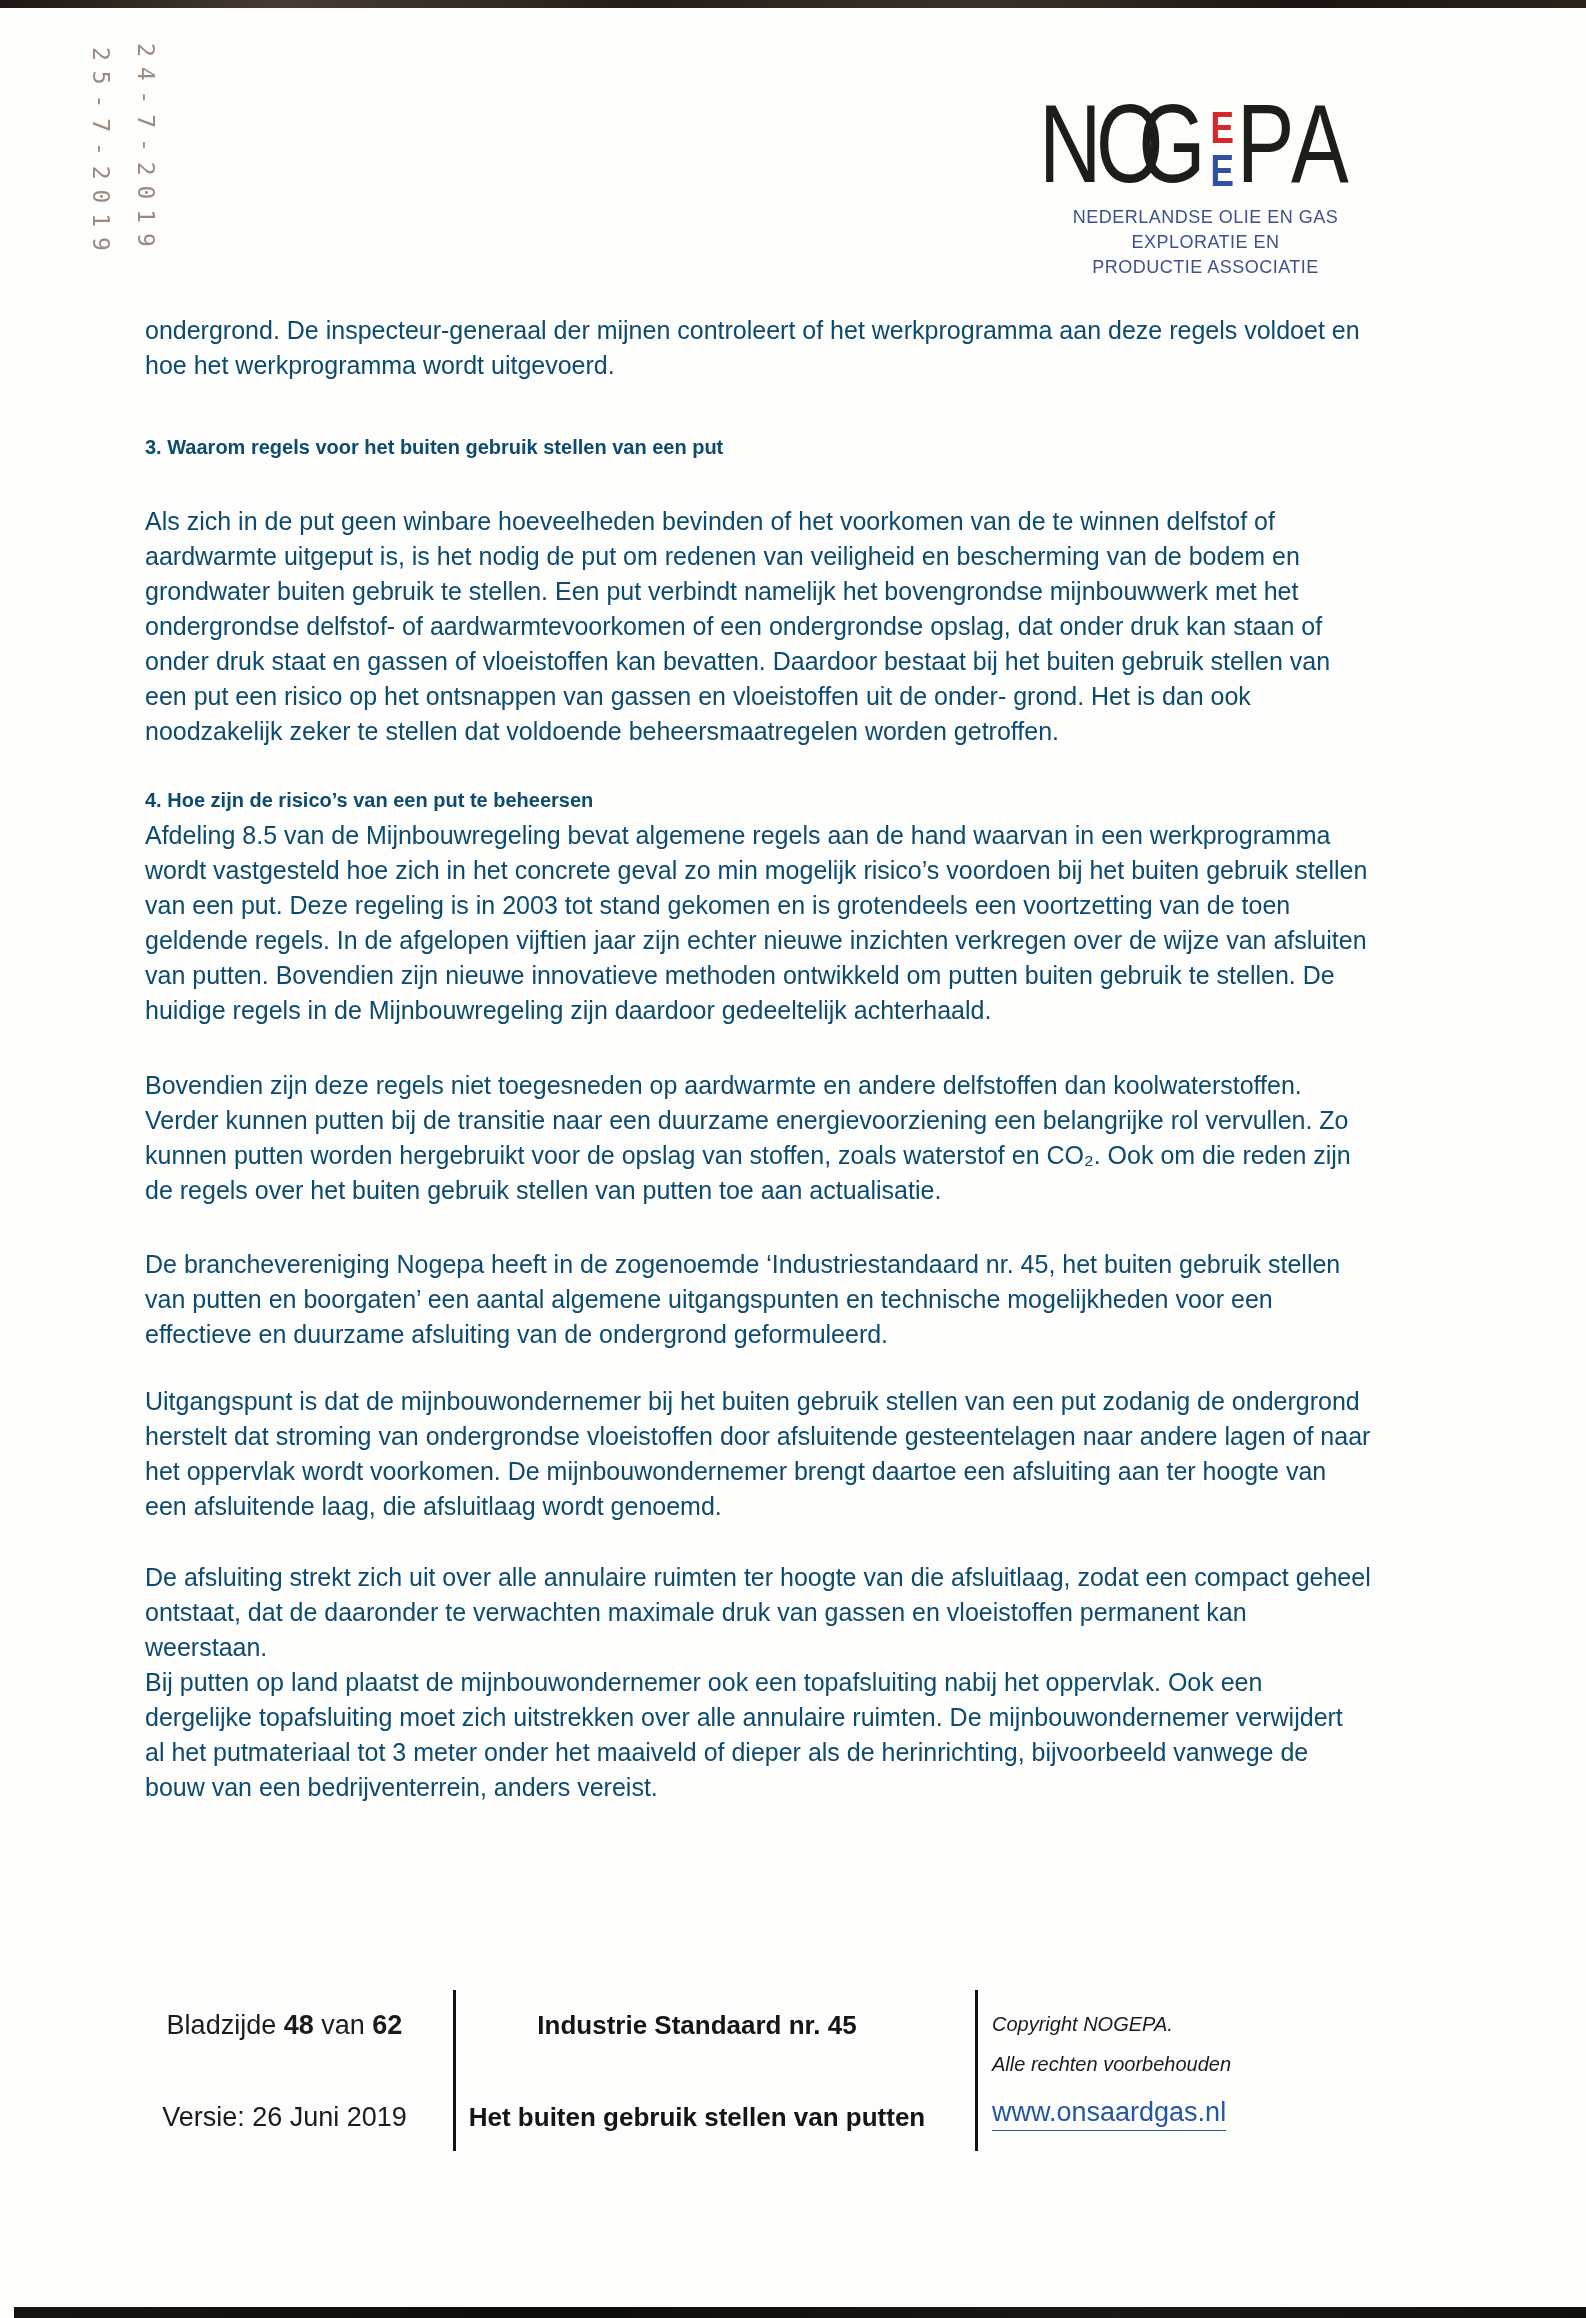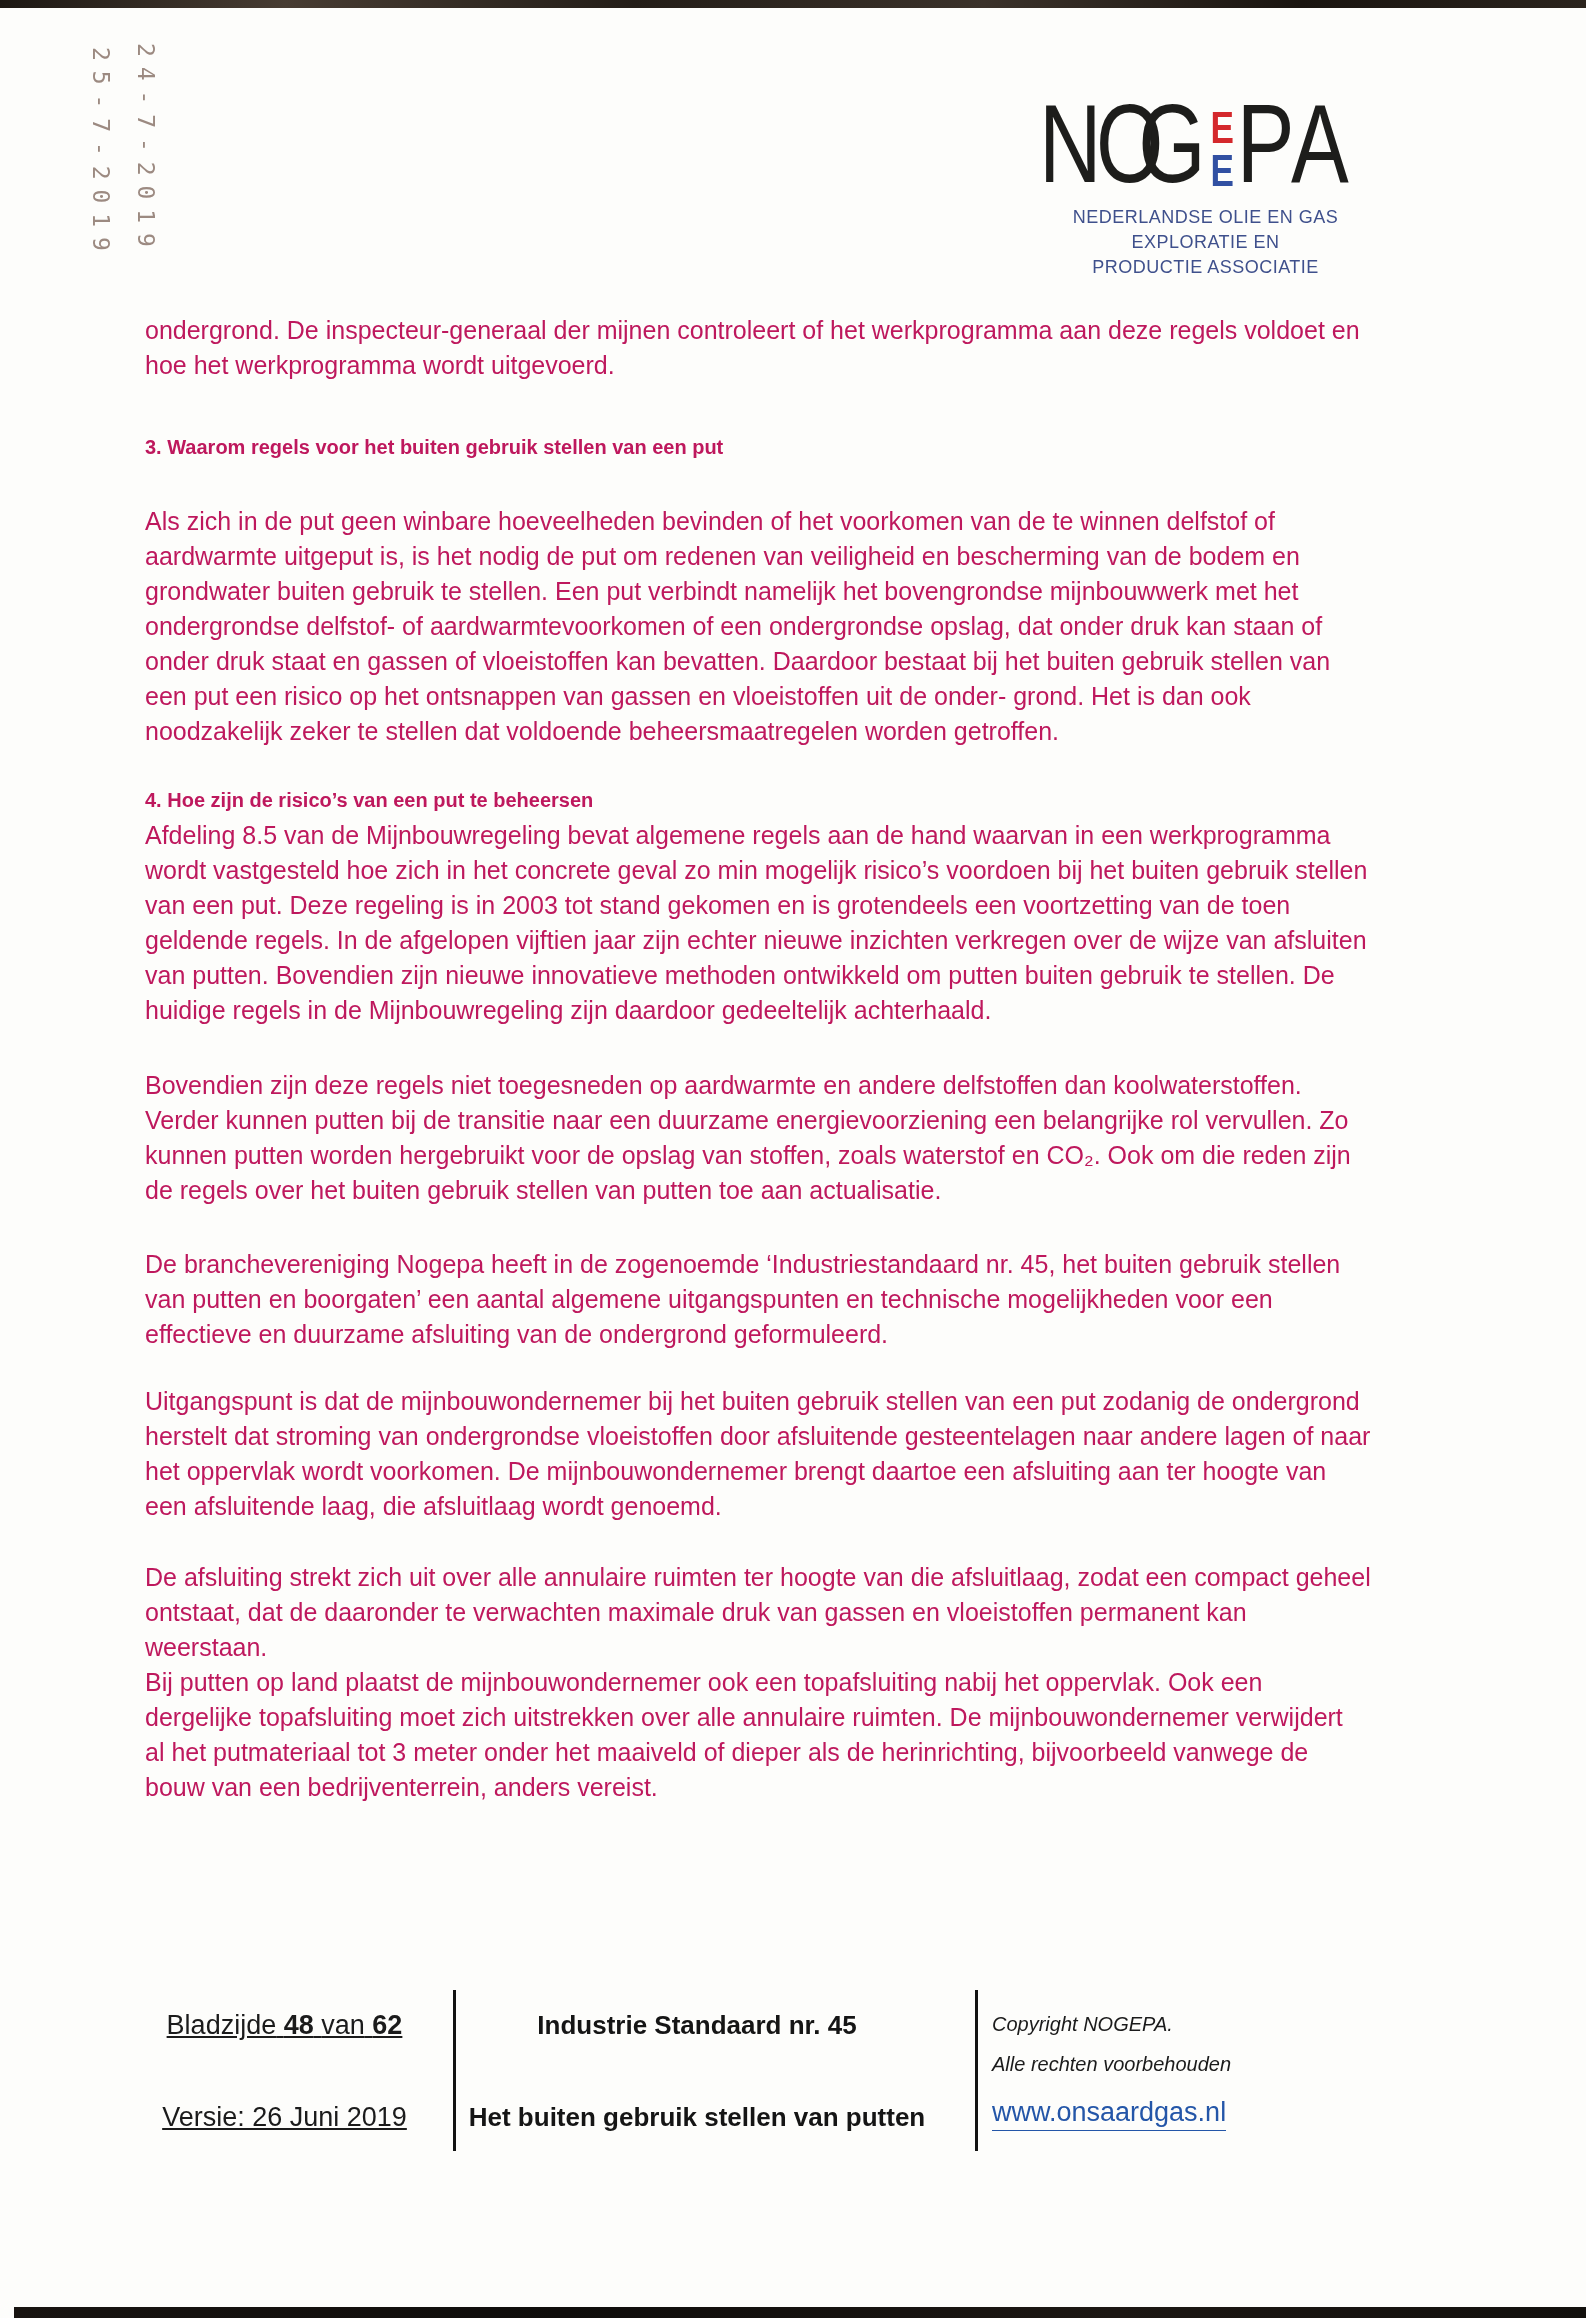--- a/index.html
+++ b/index.html
@@ -38,33 +38,33 @@
   .e-stack span{font-size:45px;line-height:39px;font-weight:700;letter-spacing:0;}
   .e-top{color:#d4282c;}
   .e-bottom{color:#3150a2;}
   .logo-sub{
     position:absolute;left:1030px;top:205px;width:351px;text-align:center;
     color:#3f508c;font-size:18px;line-height:25px;letter-spacing:0.5px;
   }
   
   .doc-body{
     position:absolute;left:145px;top:313px;width:1316px;
-    color:#be185d;font-size:25px;line-height:35px;
+    color:#0c4a6e;font-size:25px;line-height:35px;
   }
   .para{margin:0;white-space:pre-line;}
   .heading{margin:0;font-weight:700;font-size:20px;white-space:pre-line;}
   .mt36{margin-top:32px}.mt37{}.mt38{margin-top:34px}
   .mt40{margin-top:36px}.mt43{margin-top:39px}.mt44{margin-top:39px}
   .mt45{margin-top:40px}.mt52{margin-top:47px}
   
   .f-divider{position:absolute;top:1990px;width:2.7px;height:161px;background:#121212;}
   .f-div-1{left:453px;}
   .f-div-2{left:975px;}
   .f-col1-r1,.f-col1-r2{position:absolute;left:141px;width:287px;text-align:center;
-    color:#1b1b1b;font-size:27px;line-height:32px;text-decoration:underline;}
+    color:#1b1b1b;font-size:27px;line-height:32px;}
   .f-col1-r1{top:2009px;}
   .f-col1-r2{top:2101px;}
   .f-col2-r1,.f-col2-r2{position:absolute;left:455px;width:484px;text-align:center;
     color:#151515;font-size:26px;font-weight:700;line-height:32px;}
   .f-col2-r1{top:2009px;}
   .f-col2-r2{top:2101px;}
   .f-col3{position:absolute;left:992px;top:2004px;width:376px;
     color:#1b1b1b;font-size:20px;font-style:italic;line-height:40px;}
   .f-link{position:absolute;left:992px;top:2097px;font-size:27px;
     color:#2456a8;text-decoration:none;border-bottom:1.8px solid #2456a8;

